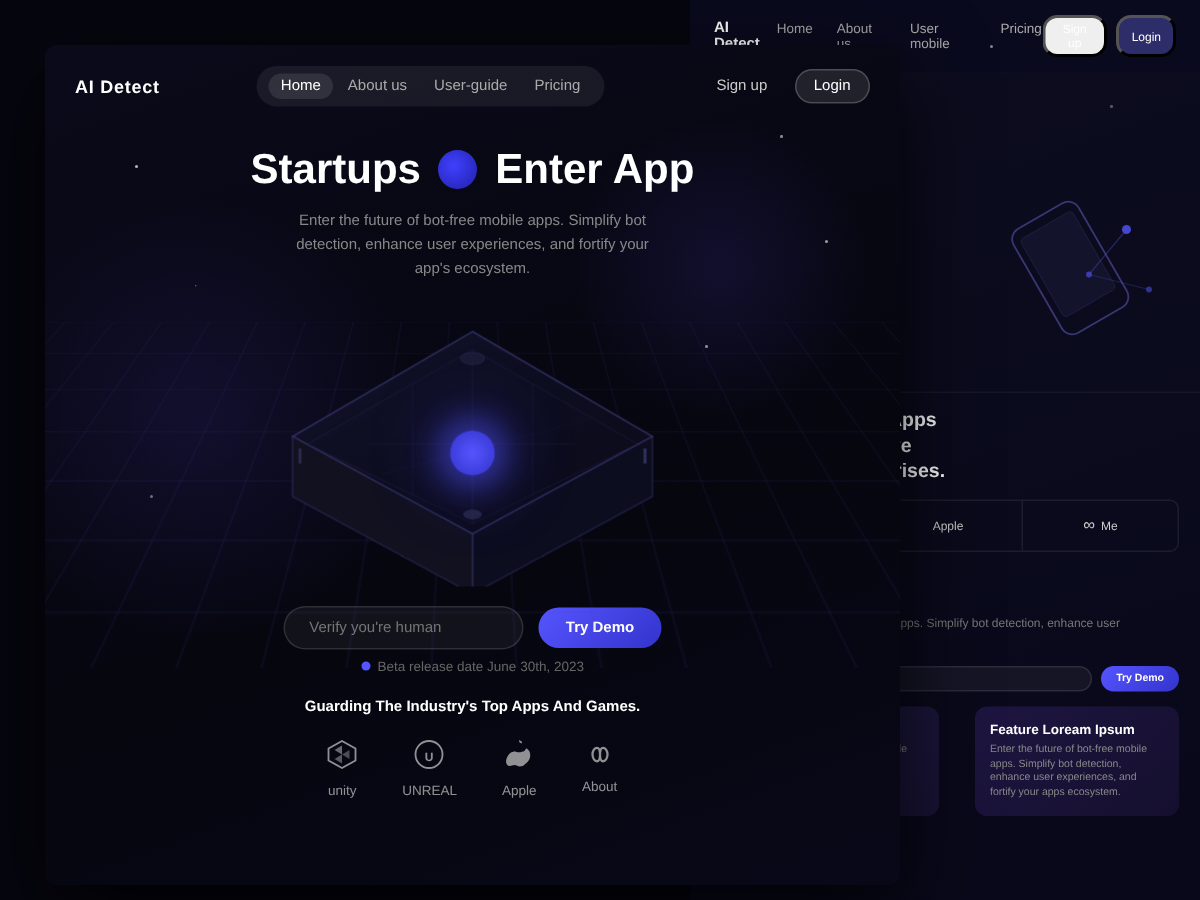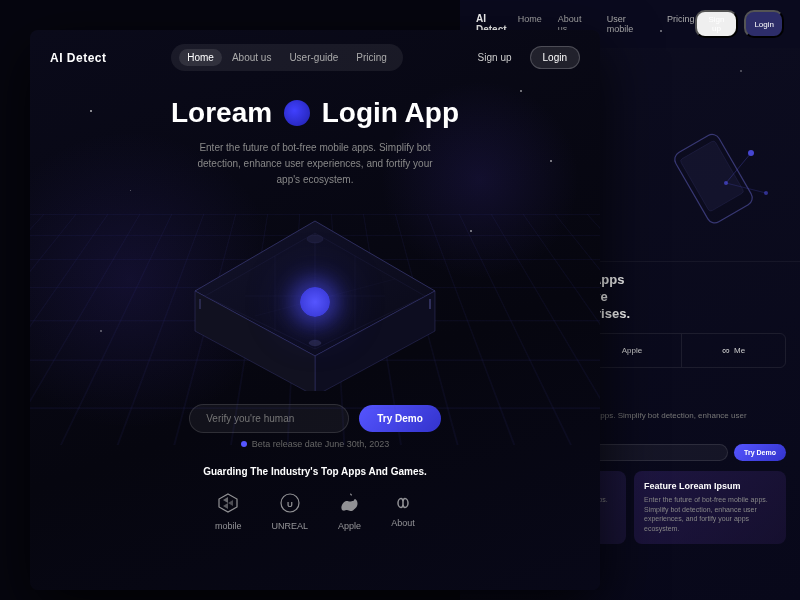--- a/index.html
+++ b/index.html
@@ -366,20 +366,21 @@
 
     .bg-feature-cards {
       display: flex;
       gap: 8px;
     }
     .bg-feature-card {
       background: linear-gradient(135deg, rgba(80,60,160,0.3), rgba(40,30,80,0.5));
       border-radius: 8px;
       padding: 10px;
       flex: 1;
+      margin-left: 16px;
     }
     .bg-feature-card-title {
       font-size: 9px;
       font-weight: 700;
       color: #fff;
       margin-bottom: 4px;
     }
     .bg-feature-card-text {
       font-size: 7px;
       color: #888;
@@ -528,23 +529,23 @@
     </div>
 
     <div class="main-nav-actions">
       <button class="btn-signup">Sign up</button>
       <button class="btn-login">Login</button>
     </div>
   </nav>
 
   <div class="hero">
     <h1 class="hero-title">
-      <span>Loream</span>
+      <span>Startups</span>
       <span class="globe-emoji"></span>
-      <span>Login App</span><br>
+      <span>Enter App</span><br>
     </h1>
     <p class="hero-subtitle">Enter the future of bot-free mobile apps. Simplify bot detection, enhance user experiences, and fortify your app's ecosystem.</p>
   </div>
 
   <div class="phone-container">
     <div class="grid-bg"></div>
 
     <svg class="iso-phone-svg" width="380" height="190" viewBox="0 0 380 190" xmlns="http://www.w3.org/2000/svg">
 
       <defs>
@@ -602,21 +603,21 @@
 
       <div class="company-logo">
         <div class="company-logo-icon">
           <svg width="20" height="20" viewBox="0 0 20 20" fill="none" xmlns="http://www.w3.org/2000/svg">
             <polygon points="10,1 19,6 19,14 10,19 1,14 1,6" fill="none" stroke="#ccc" stroke-width="1.2"></polygon>
             <polygon points="10,4 10,10 5,7" fill="#ccc" opacity="0.7"></polygon>
             <polygon points="10,10 15,7 15,13" fill="#ccc" opacity="0.5"></polygon>
             <polygon points="10,10 10,16 5,13" fill="#ccc" opacity="0.6"></polygon>
           </svg>
         </div>
-        <span class="company-logo-text">mobile</span>
+        <span class="company-logo-text">unity</span>
       </div>
 
       <div class="company-logo">
         <div class="company-logo-icon">
           <svg width="20" height="20" viewBox="0 0 20 20" fill="none" xmlns="http://www.w3.org/2000/svg">
             <circle cx="10" cy="10" r="9" fill="none" stroke="#ccc" stroke-width="1.2"></circle>
             <text x="10" y="14" text-anchor="middle" fill="#ccc" font-size="8" font-weight="bold">U</text>
           </svg>
         </div>
         <span class="company-logo-text">UNREAL</span>

